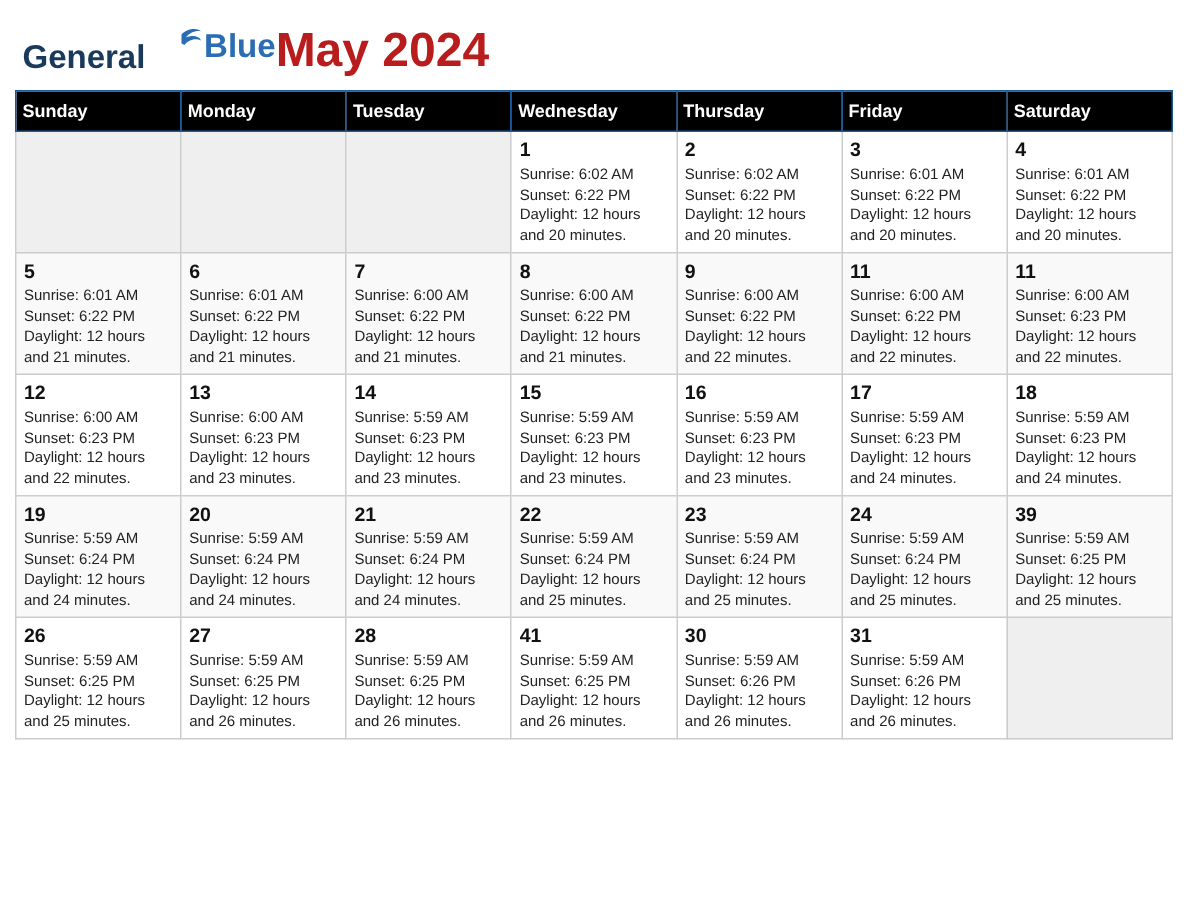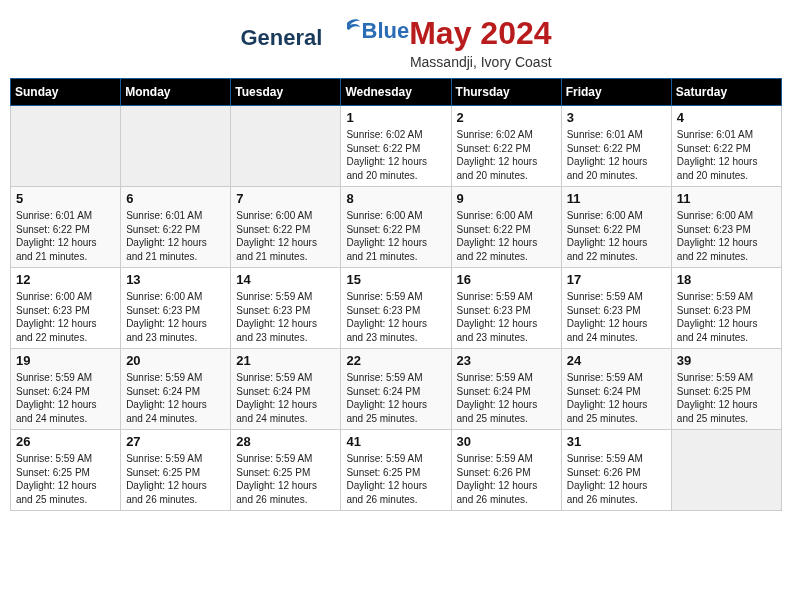--- a/index.html
+++ b/index.html
@@ -5,21 +5,21 @@
     * { box-sizing: border-box; margin: 0; padding: 0; }
     body {
       font-family: Arial, sans-serif;
       background: #fff;
       width: 792px;
       min-height: 612px;
       padding: 10px;
     }
     .header {
       display: flex;
-      justify-content: center;
+      justify-content: flex-start;
       align-items: flex-start;
       margin-bottom: 8px;
       padding: 5px 5px 0 5px;
     }
     .logo {
       display: flex;
       flex-direction: column;
       align-items: flex-start;
     }
     .title-block {
@@ -99,21 +99,20 @@
           <path d="M15 8 C18 4, 26 3, 28 6 C25 5, 20 7, 18 10 C22 8, 27 9, 28 12 C24 10, 19 12, 17 15 L15 14 Z" fill="#2a6db5"></path>
         </svg>
       </div>
       <div style="font-size:22px; font-weight:bold; color:#2a6db5; line-height:1.1; margin-top:-4px;">
         <span>Blue</span>
       </div>
     </div>
   </div>
   <div class="title-block">
     <div class="main-title">May 2024</div>
-    <div class="sub-title">Massandji, Ivory Coast</div>
   </div>
 </div>
 
 <table class="calendar">
   <thead>
     <tr>
     <th>Sunday</th>
         <th>Monday</th>
         <th>Tuesday</th>
         <th>Wednesday</th>

